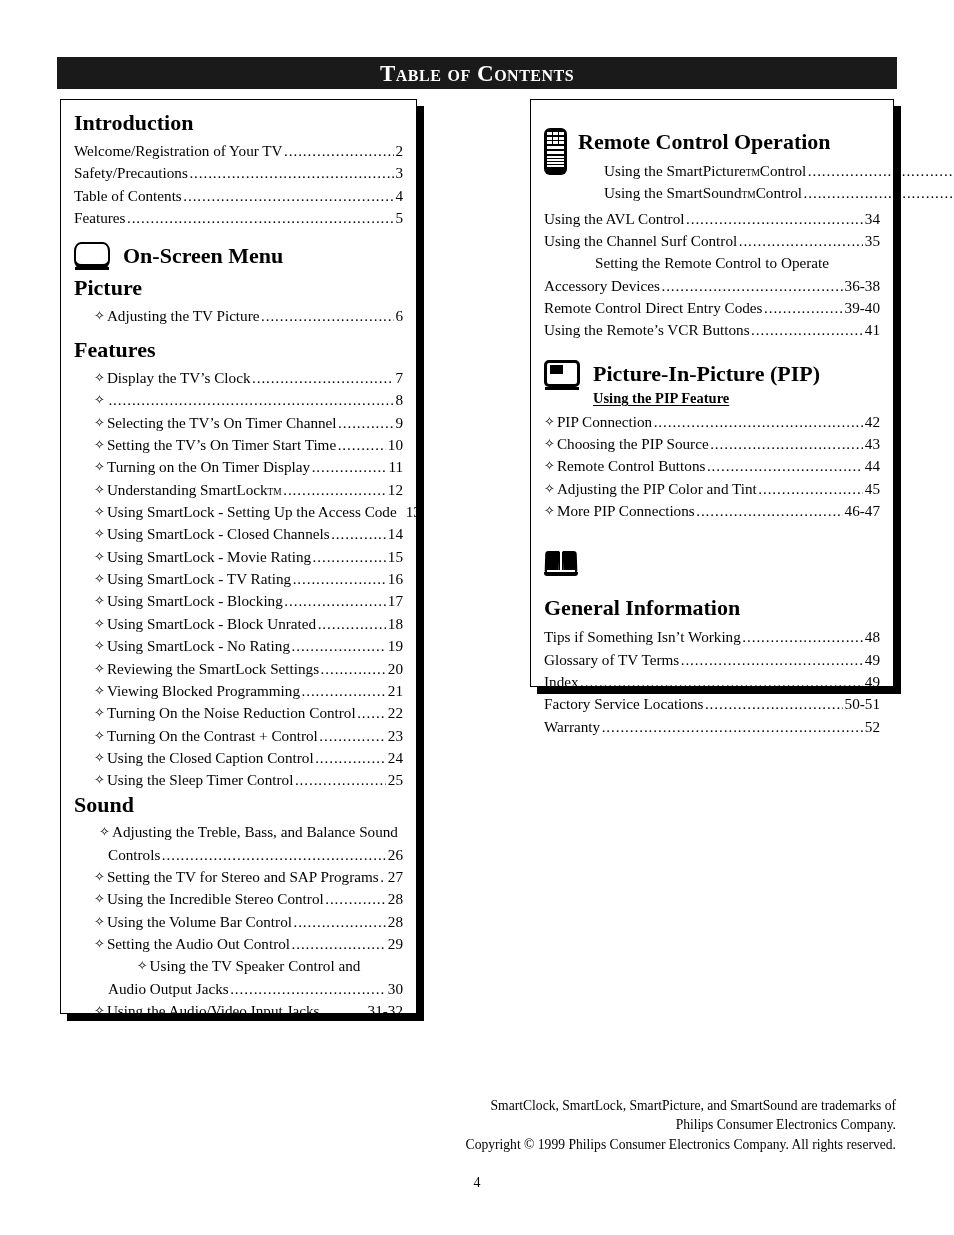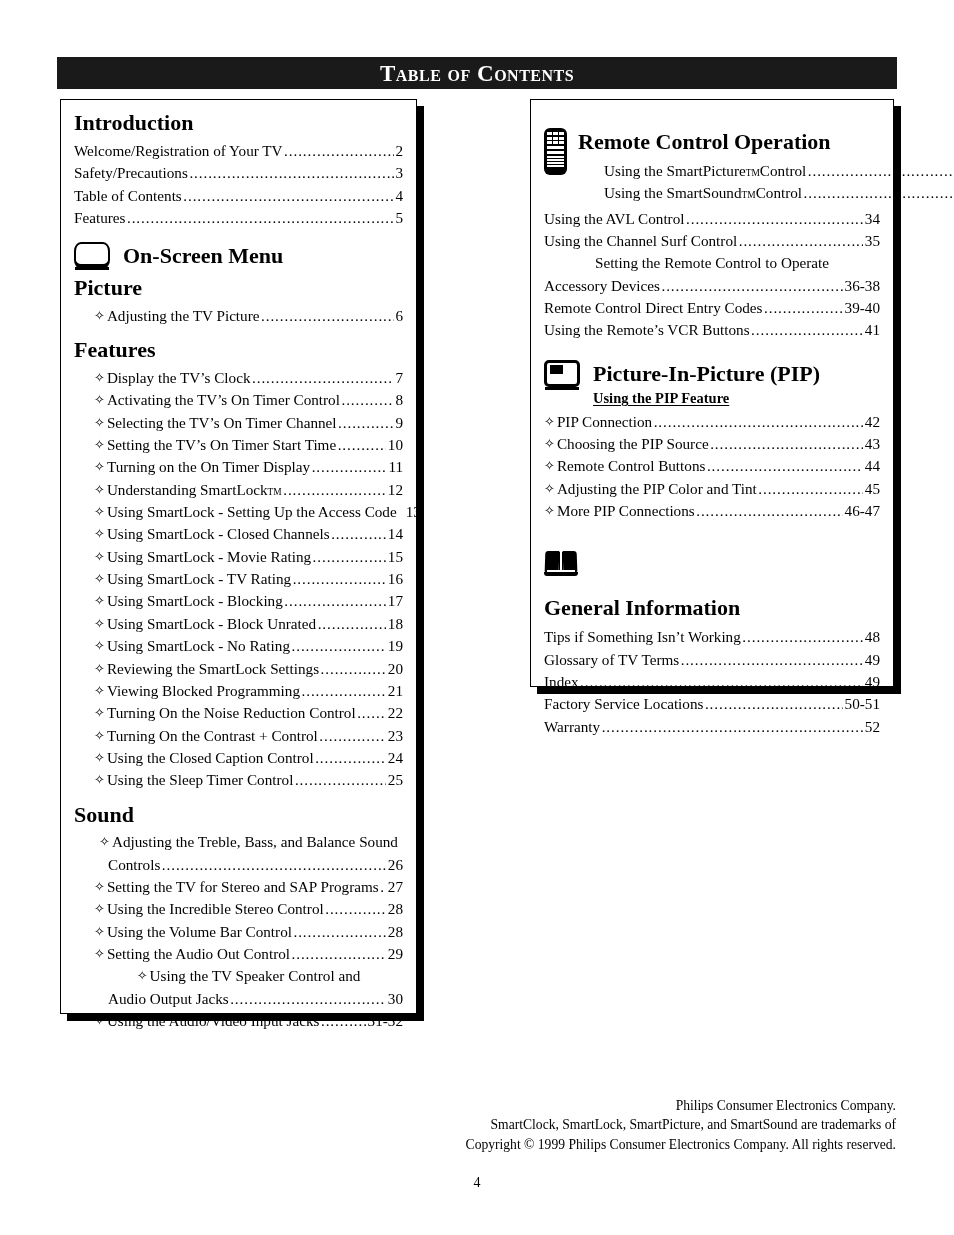--- a/index.html
+++ b/index.html
@@ -281,21 +281,20 @@
     </div>
 
     <div class="entry indent">
       <span class="bullet">✧</span>
       <span class="etitle">Display the TV’s Clock</span>
       <span class="leader">.....................................................................................</span>
       <span class="epage">7</span>
     </div>
     <div class="entry indent">
       <span class="bullet">✧</span>
-      <span class="etitle">Activating the TV’s On Timer Control</span>
       <span class="leader">.....................................................................................</span>
       <span class="epage">8</span>
     </div>
     <div class="entry indent">
       <span class="bullet">✧</span>
       <span class="etitle">Selecting the TV’s On Timer Channel</span>
       <span class="leader">.....................................................................................</span>
       <span class="epage">9</span>
     </div>
     <div class="entry indent">
@@ -389,21 +388,21 @@
       <span class="leader">.....................................................................................</span>
       <span class="epage">24</span>
     </div>
     <div class="entry indent">
       <span class="bullet">✧</span>
       <span class="etitle">Using the Sleep Timer Control</span>
       <span class="leader">.....................................................................................</span>
       <span class="epage">25</span>
     </div>
 
-    <div class="sec-head-wrap" style="margin-top:10px;">
+    <div class="sec-head-wrap" style="">
       <span class="sec-head">Sound</span>
     </div>
 
     <div class="entry-multi indent">
       <div class="line1">
         <span class="bullet">✧</span>
         <span class="etitle">Adjusting the Treble, Bass, and Balance Sound</span>
       </div>
       <div class="line2">
         <span class="etitle">Controls</span>
@@ -608,18 +607,18 @@
     <div class="entry noindent">
       <span class="etitle">Warranty</span>
       <span class="leader">.....................................................................................</span>
       <span class="epage">52</span>
     </div>
 
   </div>
 </div>
 
 <div class="footer">
+  <div>SmartClock, SmartLock, SmartPicture, and SmartSound are trademarks of</div>
   <div>Philips Consumer Electronics Company.</div>
-  <div>SmartClock, SmartLock, SmartPicture, and SmartSound are trademarks of</div>
   <div>Copyright © 1999 Philips Consumer Electronics Company. All rights reserved.</div>
 </div>
 
 <div class="page-num">4</div>
 
 </body></html>

